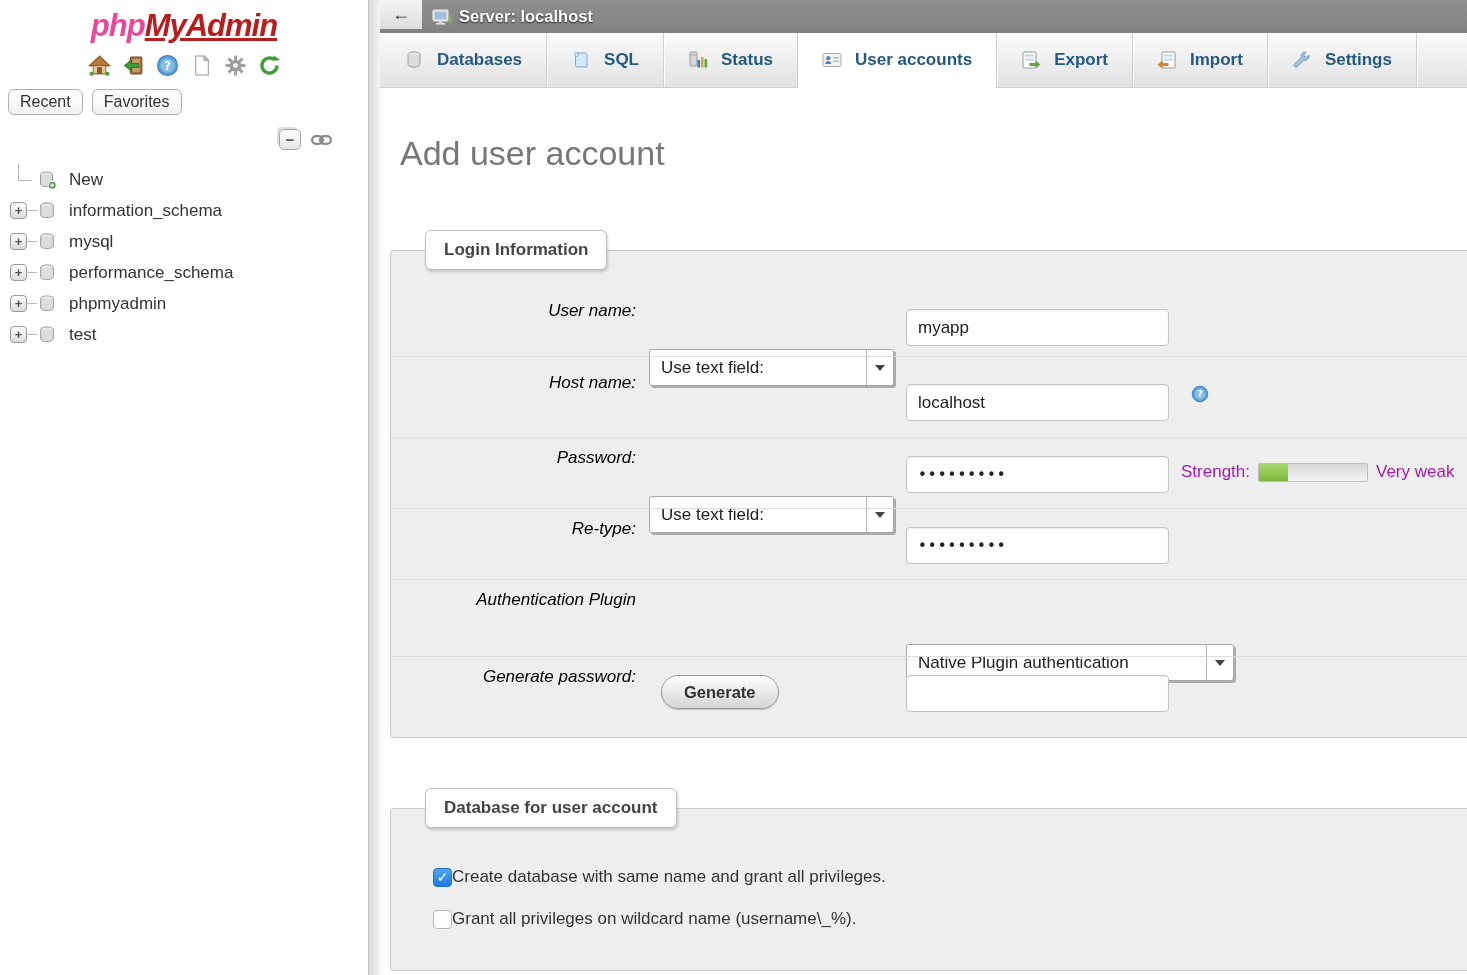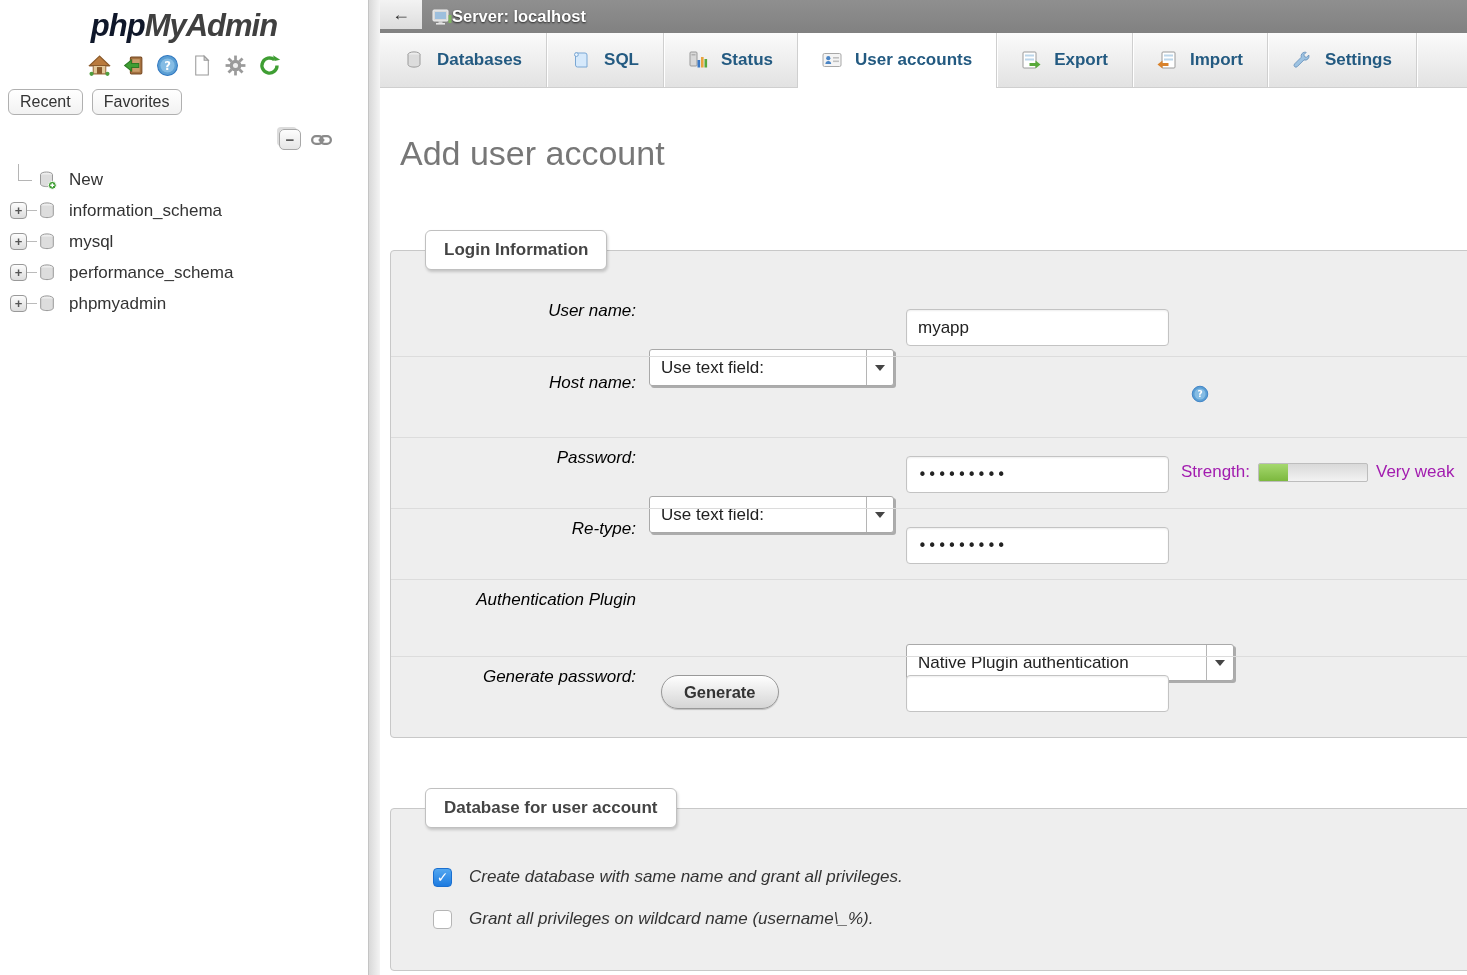--- a/index.html
+++ b/index.html
@@ -2,22 +2,22 @@
 <html><head>
 <meta charset="utf-8">
 <style>
   * { margin:0; padding:0; box-sizing:border-box; }
   html,body { width:1467px; height:975px; overflow:hidden; background:#fff;
               font-family:"Liberation Sans", sans-serif; color:#333; }
 
   
   #sidebar { position:absolute; left:0; top:0; width:368px; height:975px; background:#fff; }
   .logo { margin-top:8px; text-align:center; font-size:31px; font-weight:bold; font-style:italic; letter-spacing:-1px; }
-  .logo .p1 { color:#0f172a; }
-  .logo .p2 { color:#404040; }
+  .logo .p1 { color:#ec4899; }
+  .logo .p2 { color:#b91c1c;text-decoration:underline; }
   .side-icons { margin-top:10px; display:flex; justify-content:center; align-items:center; gap:11px; }
   .side-icons .sicon { width:23px; height:23px; display:inline-flex; cursor:pointer; }
   .side-btns { margin:12px 0 12px 8px; display:flex; gap:9px; }
   .side-btn { border:1px solid #b0b0b0; border-radius:6px; background:linear-gradient(#fff,#f2f2f2);
               padding:3px 11px; font-size:16px; color:#333; cursor:pointer; }
   .tree-tools { margin:14px 36px 0 0; display:flex; justify-content:flex-end; align-items:center; gap:10px; }
   .collapse-btn { width:22px; height:21px; background:linear-gradient(#fdfdfd,#e6e6e6); border:1px solid #a8a8a8;
                   border-radius:5px; box-shadow:-3px -3px 0 -1px #dcdcdc; color:#555; font-size:15px; font-weight:bold;
                   display:flex; align-items:center; justify-content:center; cursor:pointer; }
   .collapse-btn::before { content:"−"; }
@@ -37,21 +37,21 @@
   
   #side-strip { position:absolute; left:368px; top:0; width:12px; height:975px;
                 background:linear-gradient(to right,#d9d9d9,#f4f4f4); border-left:1px solid #c4c4c4; }
 
   
   #main { position:absolute; left:380px; top:0; width:1087px; height:975px; background:#fff; }
   .server-bar { position:relative; height:33px; background:linear-gradient(#8f8f8f,#818181);
                 display:flex; align-items:center; }
   .back-btn { position:absolute; left:0; top:0; width:42px; height:29px; background:linear-gradient(#f3f3f3,#ddd);
               display:flex; align-items:center; justify-content:center; font-size:18px; color:#333; cursor:pointer; }
-  .server-title-wrap { display:flex; align-items:center; margin-left:52px;justify-content:space-between; }
+  .server-title-wrap { display:flex; align-items:center; gap:7px; margin-left:52px;justify-content:space-between; }
   .server-title { color:#fff; font-size:16.5px; font-weight:bold; text-shadow:0 1px 2px rgba(0,0,0,.75); }
 
   .tabbar { position:relative; height:55px; display:flex; background:linear-gradient(#fbfbfb,#e2e2e2);
             border-bottom:1px solid #cfcfcf; }
   .tab { position:relative; display:flex; align-items:center; gap:13px; padding:0 24px; cursor:pointer; }
   .tab + .tab { border-left:1px solid #cfcfcf; box-shadow:inset 1px 0 0 #fff; }
   .tab-filler { flex:1; border-left:1px solid #cfcfcf; box-shadow:inset 1px 0 0 #fff; }
   .tab.active { background:#fff; }
   .tab.active::after { content:""; position:absolute; left:0; right:0; bottom:-1px; height:1px; background:#fff; }
   .tlabel { font-size:17px; font-weight:bold; color:#235a81; }
@@ -98,21 +98,21 @@
   .strength-label, .strength-value { font-size:17px; color:#a21caf; }
   .meter { width:110px; height:19px; border:1px solid #bdbdbd; border-radius:2px;
            background:linear-gradient(#d9d9d9,#f2f2f2); overflow:hidden; }
   .meter-fill { height:100%; background:linear-gradient(#a5d86e,#7cb83e); }
 
   .gen-btn { height:34px; padding:0 22px; border:1px solid #999; border-radius:17px;
              background:linear-gradient(#fefefe,#d5d5d5); font-size:16.5px; font-weight:bold; color:#333;
              font-family:"Liberation Sans",sans-serif; cursor:pointer; box-shadow:0 1px 1px rgba(0,0,0,.2);text-align:right; }
   .r6 .ctrlA { left:270px; top:18px; }
 
-  .cbrow { position:absolute; left:42px; display:flex; align-items:center; gap:17px; cursor:pointer;font-style:italic; }
+  .cbrow { position:absolute; left:42px; display:flex; align-items:center; cursor:pointer; }
   .cbrow.first { top:58px; } .cbrow.second { top:100px; }
   .cb { width:19px; height:19px; border-radius:4px; background:#fff; border:1px solid #b5b5b5; position:relative;
         flex:0 0 19px; }
   .cb.checked { background:linear-gradient(#53a7f0,#1d7be0); border-color:#1a6fd0; }
   .cb.checked::after { content:"✓"; position:absolute; left:0; top:0; width:100%; height:100%; color:#fff;
                        font-size:14px; font-weight:bold; display:flex; align-items:center; justify-content:center;
                        font-family:"DejaVu Sans",sans-serif; }
   .cblabel { font-size:17px; color:#333; }
 </style>
 </head>
@@ -243,20 +243,31 @@
       <span class="expander"></span>
         <span class="twig"></span>
       <span class="dbicon">
         <svg viewBox="0 0 20 20" width="20" height="20">
             <ellipse cx="10" cy="4.6" rx="6.3" ry="2.7" fill="#eee" stroke="#999"></ellipse>
             <path d="M3.7 4.6v9.3c0 1.5 2.8 2.7 6.3 2.7s6.3-1.2 6.3-2.7V4.6" fill="#ddd" stroke="#999"></path>
           </svg>
       </span>
       <span class="tree-label">phpmyadmin</span>
     </div>
+    <div class="tree-item">
+      <span class="expander"></span>
+        <span class="twig"></span>
+      <span class="dbicon">
+        <svg viewBox="0 0 20 20" width="20" height="20">
+            <ellipse cx="10" cy="4.6" rx="6.3" ry="2.7" fill="#eee" stroke="#999"></ellipse>
+            <path d="M3.7 4.6v9.3c0 1.5 2.8 2.7 6.3 2.7s6.3-1.2 6.3-2.7V4.6" fill="#ddd" stroke="#999"></path>
+          </svg>
+      </span>
+      <span class="tree-label">test</span>
+    </div>
   </div>
 </aside>
 
 <div id="side-strip"></div>
 
 <div id="main">
 
   <div class="server-bar">
     <div class="back-btn">←</div>
     <div class="server-title-wrap">
@@ -363,20 +374,23 @@
             <span class="sel-btn"></span>
           </div>
         </div>
         <div class="ctrlB">
           <input class="tinput" type="text" value="myapp" style="">
         </div>
       </div>
 
       <div class="frow r2">
         <div class="lbl">Host name:</div>
+        <div class="ctrlB">
+          <input class="tinput" type="text" value="localhost" style="">
+        </div>
         <span class="help-wrap">
           <svg viewBox="0 0 22 22" width="18" height="18">
               <circle cx="11" cy="11" r="9.5" fill="#5b9fd4" stroke="#2f77c0"></circle>
               <circle cx="11" cy="11" r="6.8" fill="#85bce4"></circle>
               <text x="11" y="15.2" text-anchor="middle" font-size="11" font-weight="bold" fill="#fff" font-family="DejaVu Sans">?</text>
             </svg>
         </span>
       </div>
 
       <div class="frow r3">

